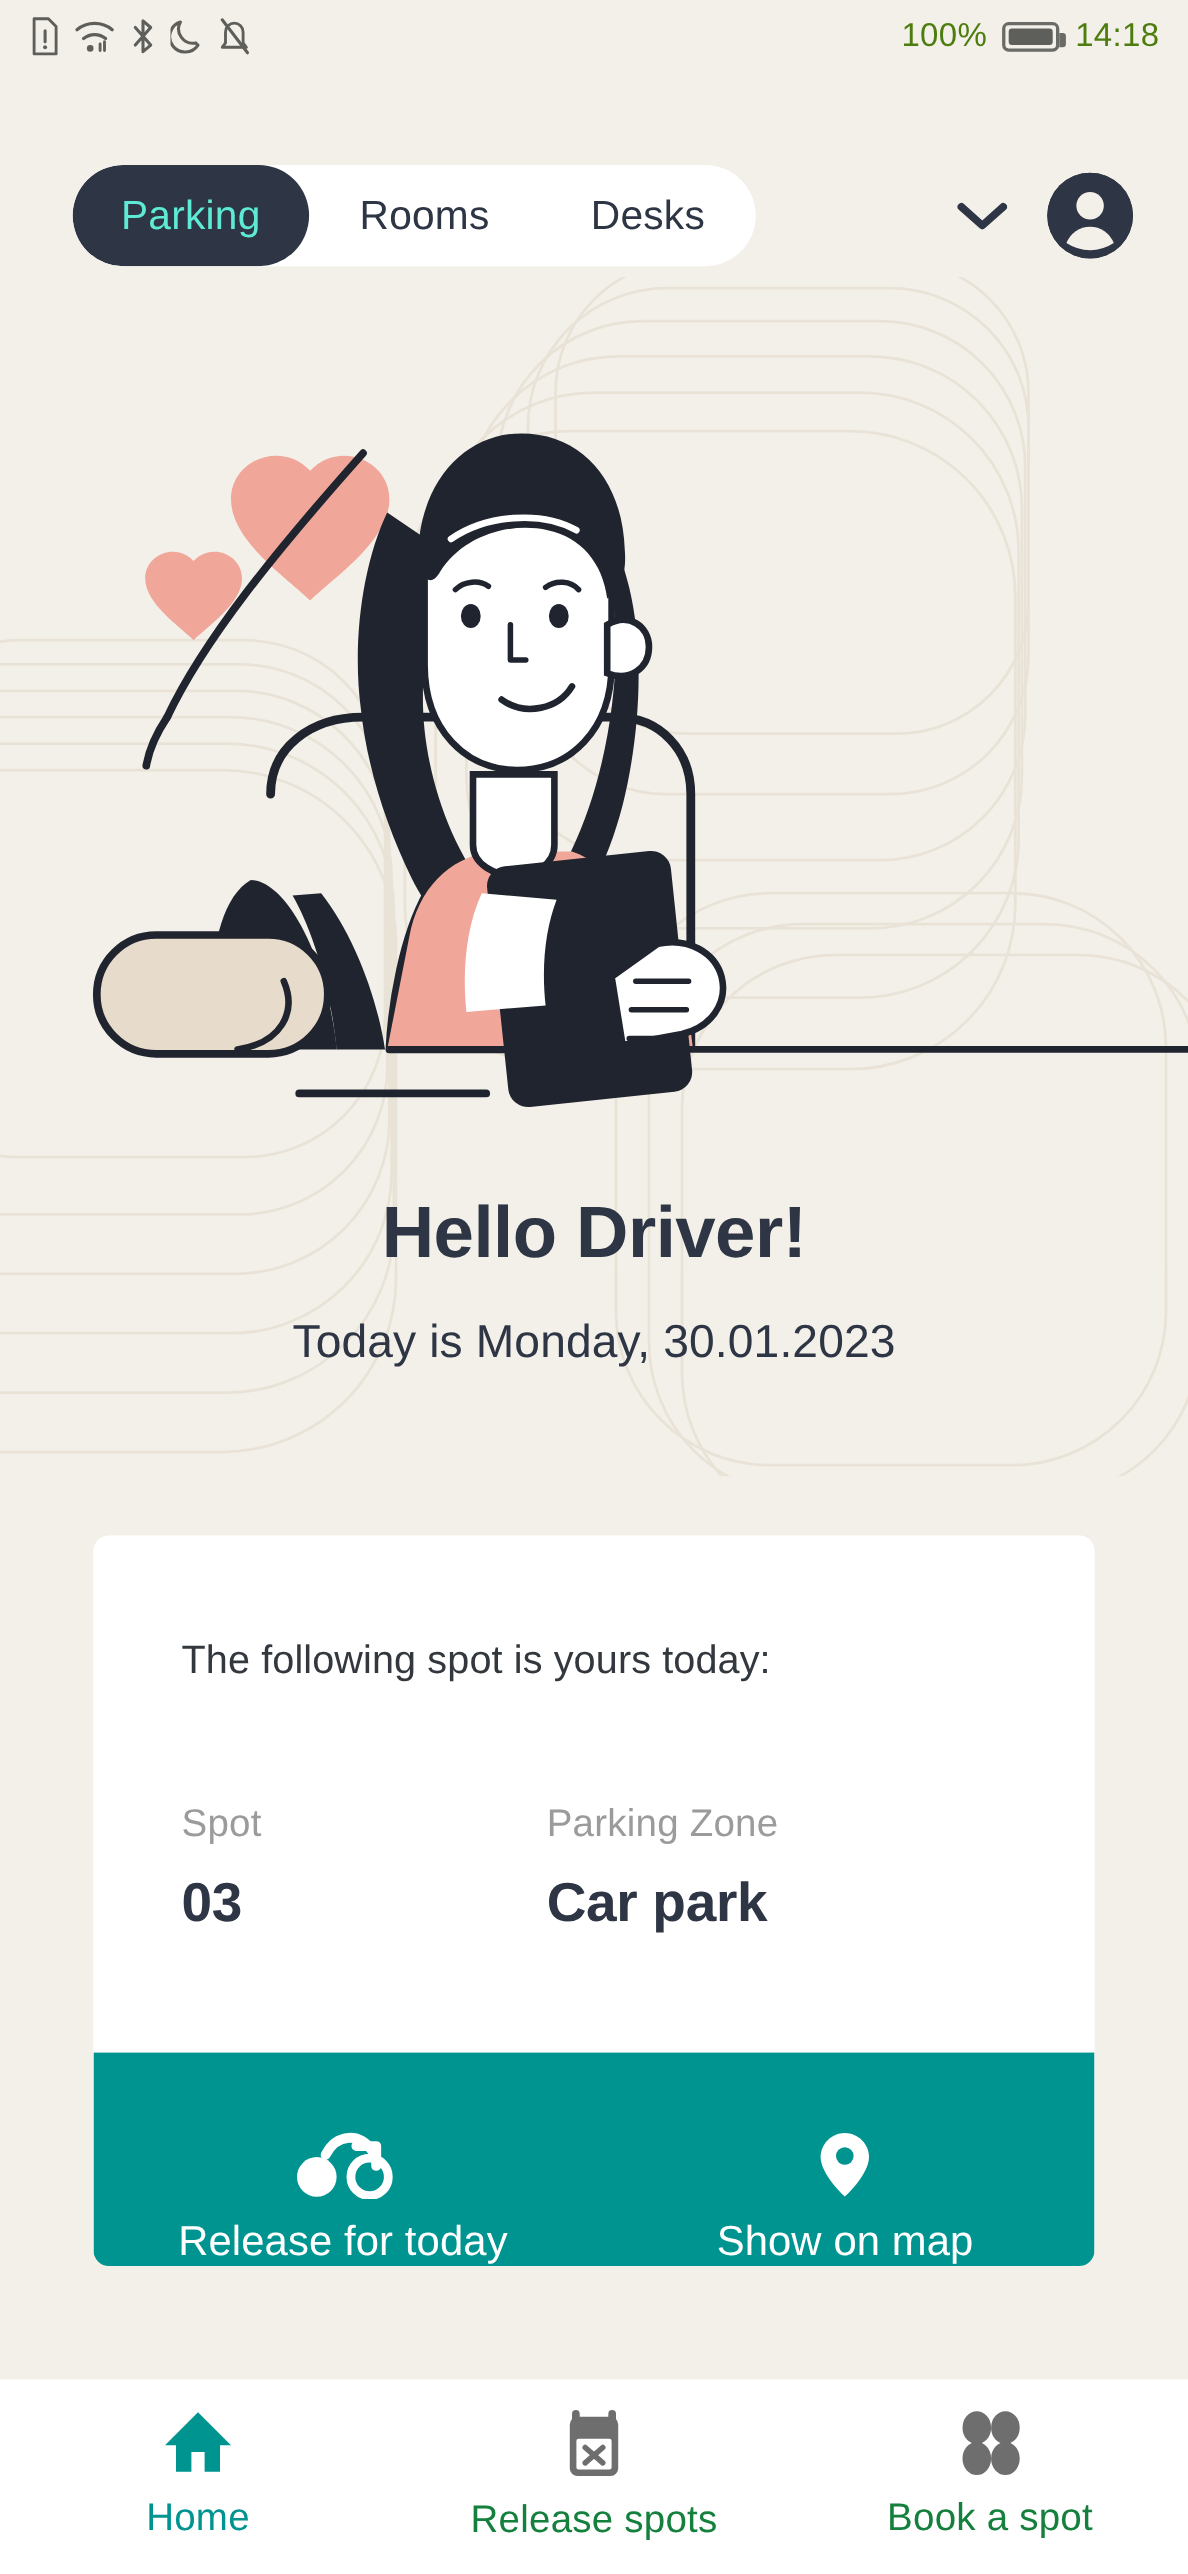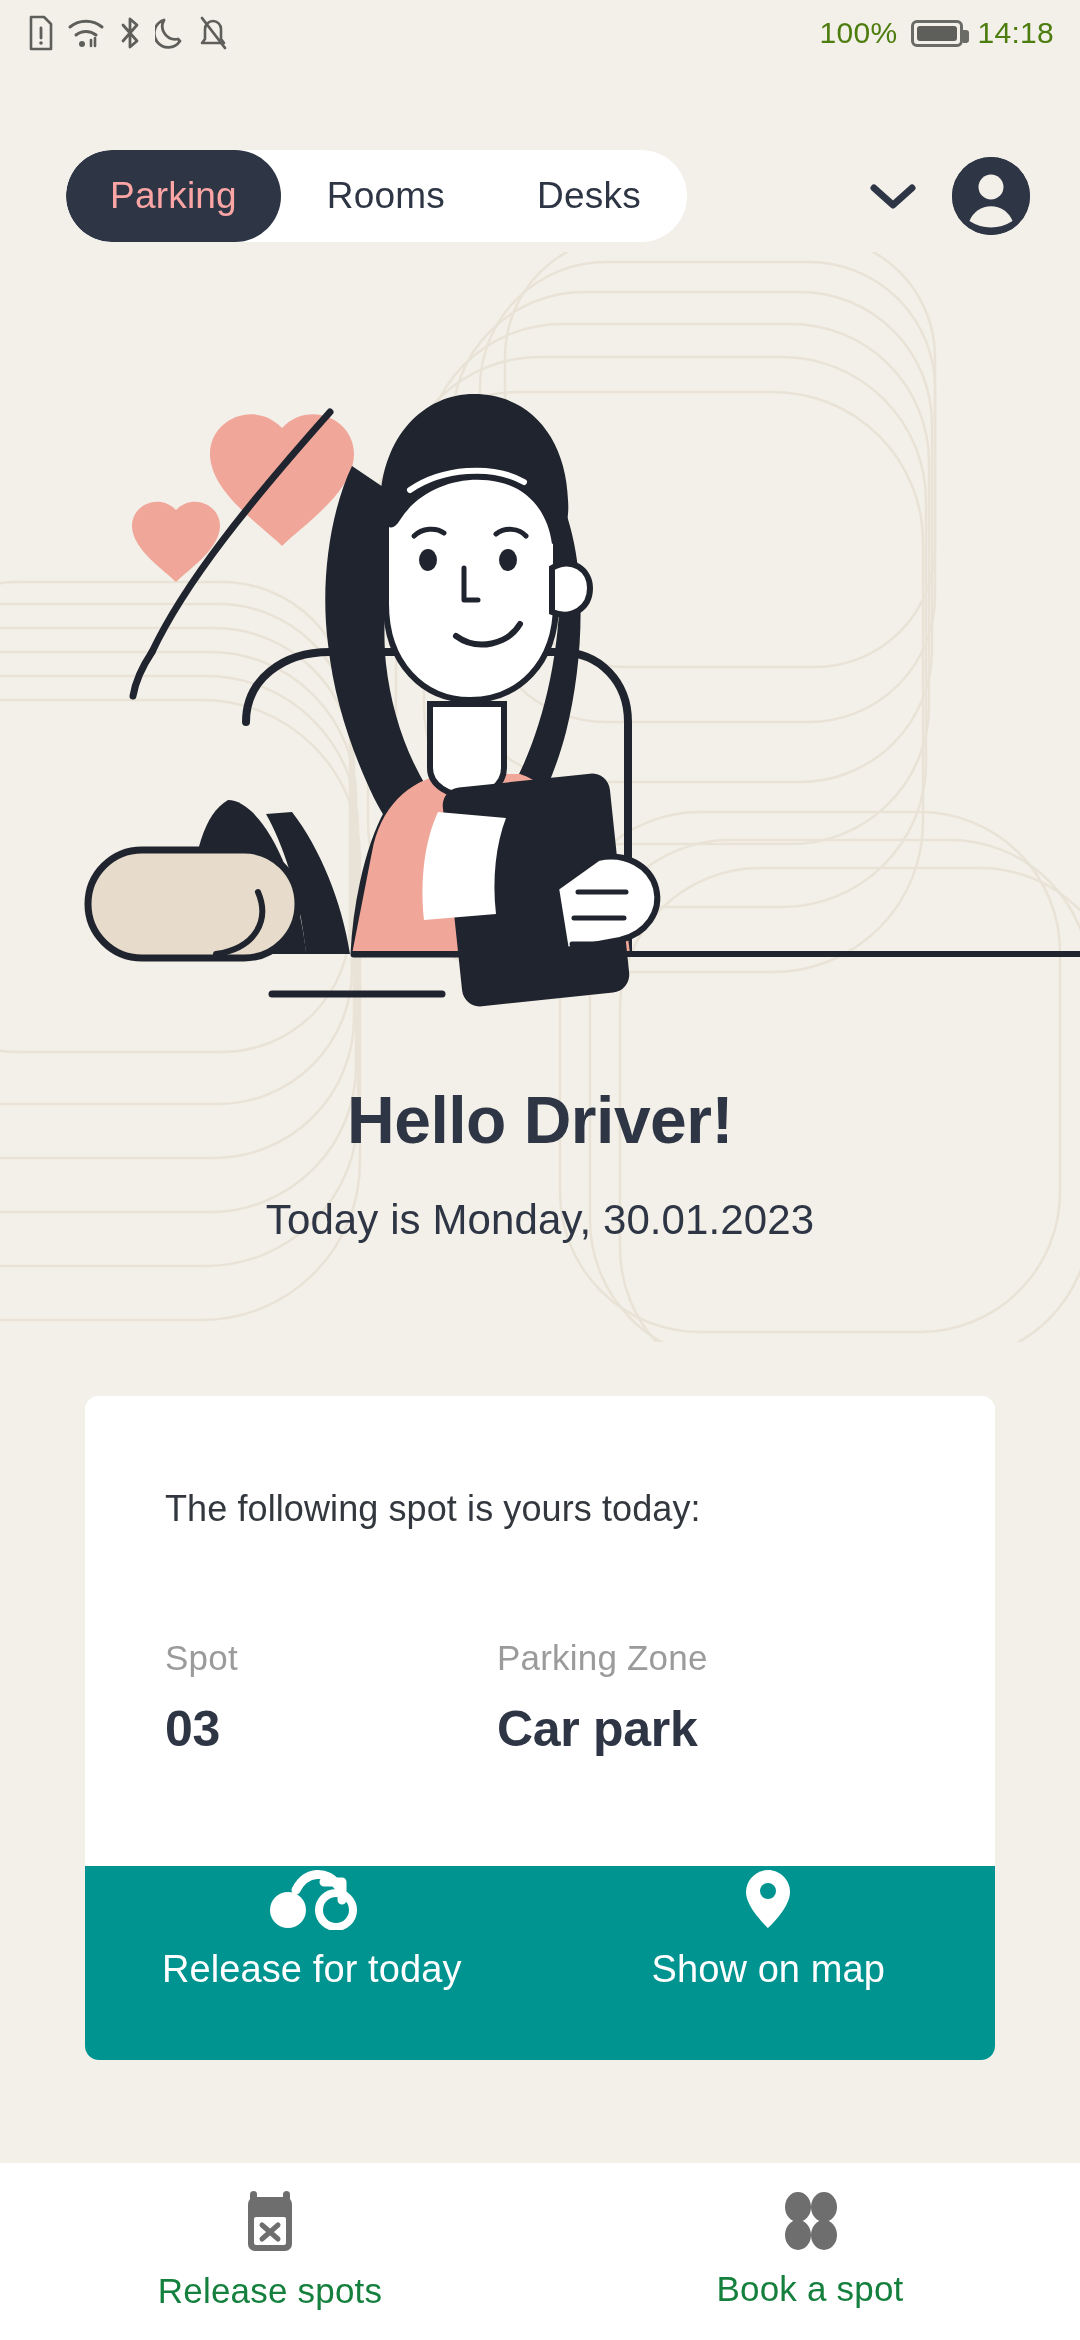--- a/index.html
+++ b/index.html
@@ -31,21 +31,21 @@
            display:flex; align-items:center; padding:0 36px 0 66px; }
   .segmented{
     display:flex; align-items:center; background:#FFFFFF;
     border-radius:56px; height:92px; padding:0; overflow:hidden;
   }
   .seg{
     height:92px; display:flex; align-items:center; justify-content:center;
     font-size:37px; color:#2E3544; padding:0 46px; border-radius:56px;
     white-space:nowrap; letter-spacing:.2px;
   }
-  .seg.active{ background:#2E3544; color:#fca5a5; padding:0 44px; }
+  .seg.active{ background:#2E3544; color:#5eead4; padding:0 44px; }
   .topbar-right{ margin-left:auto; display:flex; align-items:center; gap:36px; padding-right:14px; }
   .chev{ width:46px; height:46px; display:flex; align-items:center; justify-content:center; }
   .avatar{ width:78px; height:78px; border-radius:50%; background:#2E3544;
            display:flex; align-items:center; justify-content:center; }
 
   
   .hero{ position:absolute; top:252px; left:0; width:1080px; height:1090px; }
   .hero svg{ display:block; }
 
   .greeting{ position:absolute; top:1082px; left:0; width:1080px; text-align:center;
@@ -60,21 +60,21 @@
   }
   .card-top{ height:470px; background:#FFFFFF; padding:92px 80px 0 80px; }
   .card-lead{ font-size:36px; color:#33383F; letter-spacing:.1px; }
   .fields{ display:flex; margin-top:108px;gap:22px; }
   .field-spot{ width:310px; }
   .field-zone{ flex:1; }
   .field-label{ font-size:35px; color:#9B9B9B; letter-spacing:.2px; }
   .field-value{ font-size:50px; font-weight:bold; color:#2E3544; margin-top:22px; letter-spacing:-.3px; }
 
   .card-actions{
-    height:194px; background:#009490; display:flex; align-items:flex-start;
+    height:194px; background:#009490; display:flex; align-items:flex-end;
   }
   .action{
     flex:1; display:flex; flex-direction:column; align-items:center; justify-content:center;
     gap:18px; color:#FFFFFF;
   }
   .action-label{ font-size:38px; color:#FFFFFF; letter-spacing:.1px; }
   .action-divider{ width:3px; background:rgba(255,255,255,.38); margin:38px 0; }
 
   
   .bottomnav{
@@ -260,20 +260,26 @@
           <path d="M32 4 C20 4 10 14 10 26 c0 16 22 36 22 36 s22-20 22-36 c0-12-10-22-22-22z" fill="#FFFFFF"></path>
           <circle cx="32" cy="25" r="8" fill="#009490"></circle>
         </svg>
         <span class="action-label">Show on map</span>
       </div>
     </div>
   </div>
 
   <div class="bottomnav">
     <div class="nav-item">
+      <svg width="68" height="62" viewBox="0 0 68 62">
+        <path d="M34 4 L64 34 L54 34 L54 58 L40 58 L40 40 L28 40 L28 58 L14 58 L14 34 L4 34 Z" fill="#009490"></path>
+      </svg>
+      <span class="nav-label active">Home</span>
+    </div>
+    <div class="nav-item">
       <svg width="68" height="64" viewBox="0 0 68 64">
         <rect x="14" y="2" width="7" height="14" rx="3.5" fill="#6E6E6E"></rect>
         <rect x="47" y="2" width="7" height="14" rx="3.5" fill="#6E6E6E"></rect>
         <rect x="12" y="8" width="44" height="54" rx="7" fill="#6E6E6E"></rect>
         <rect x="18" y="28" width="32" height="28" rx="2" fill="#FFFFFF"></rect>
         <path d="M26 36 L42 50 M42 36 L26 50" stroke="#6E6E6E" stroke-width="5" stroke-linecap="round"></path>
       </svg>
       <span class="nav-label inactive">Release spots</span>
     </div>
     <div class="nav-item">

